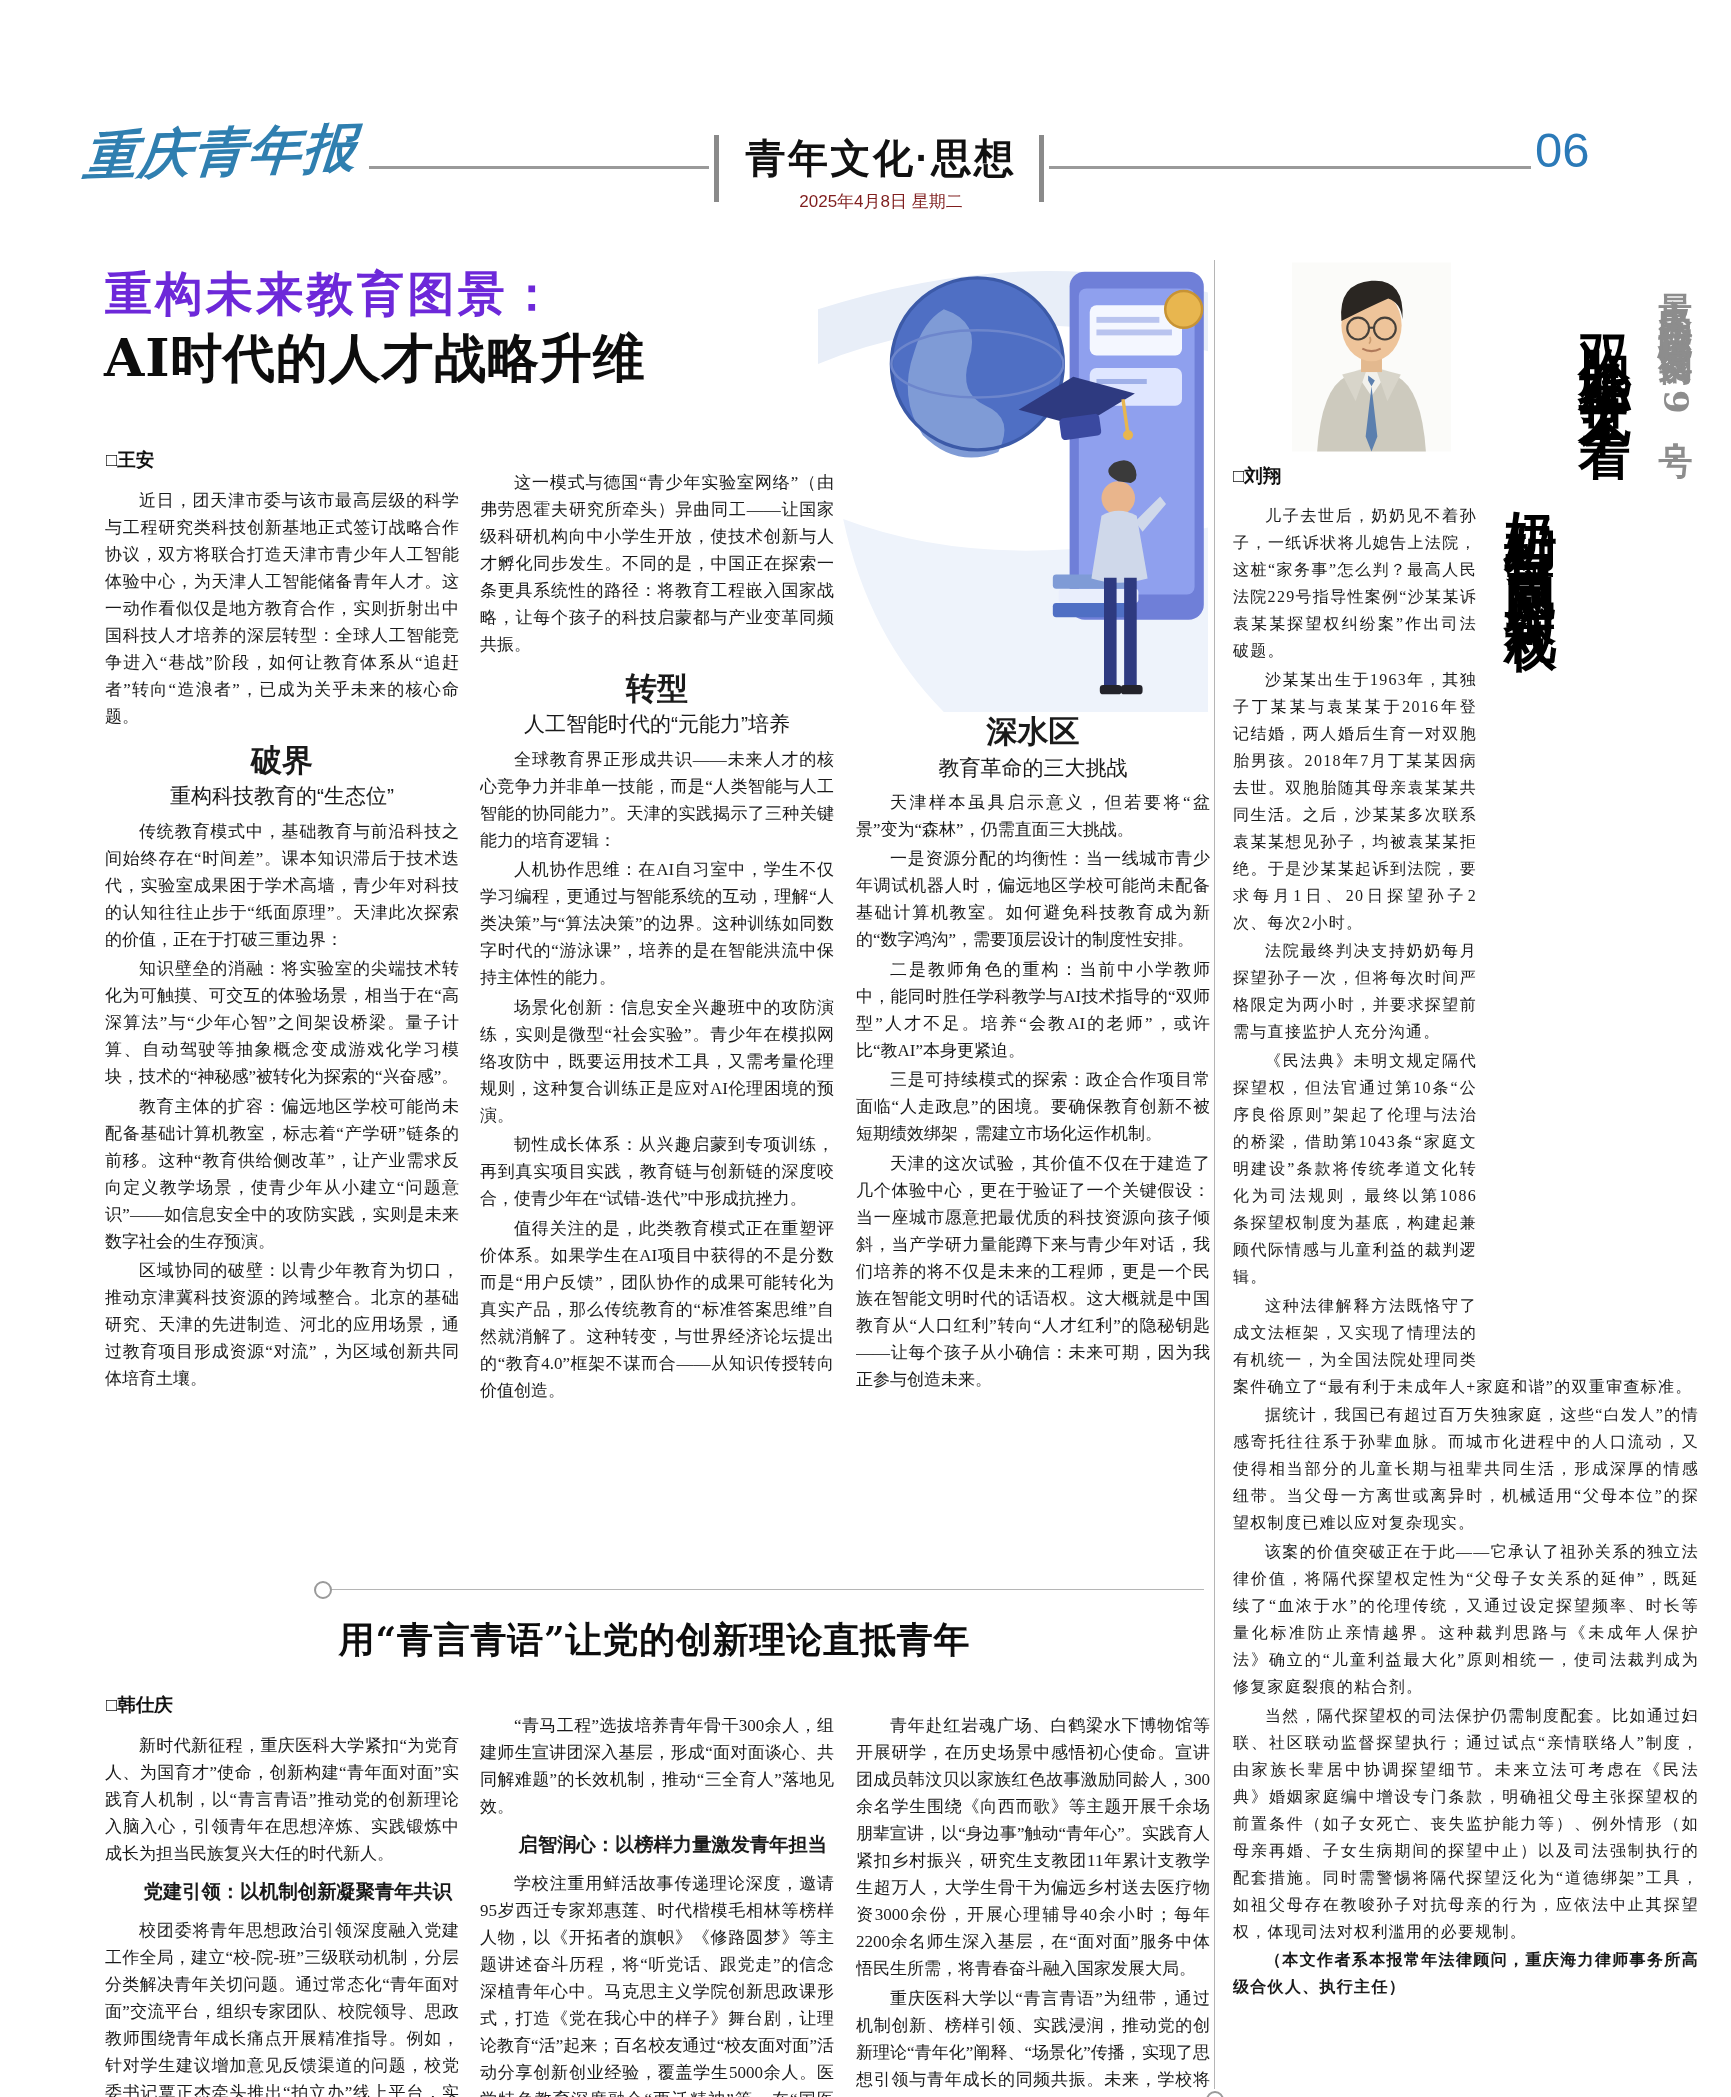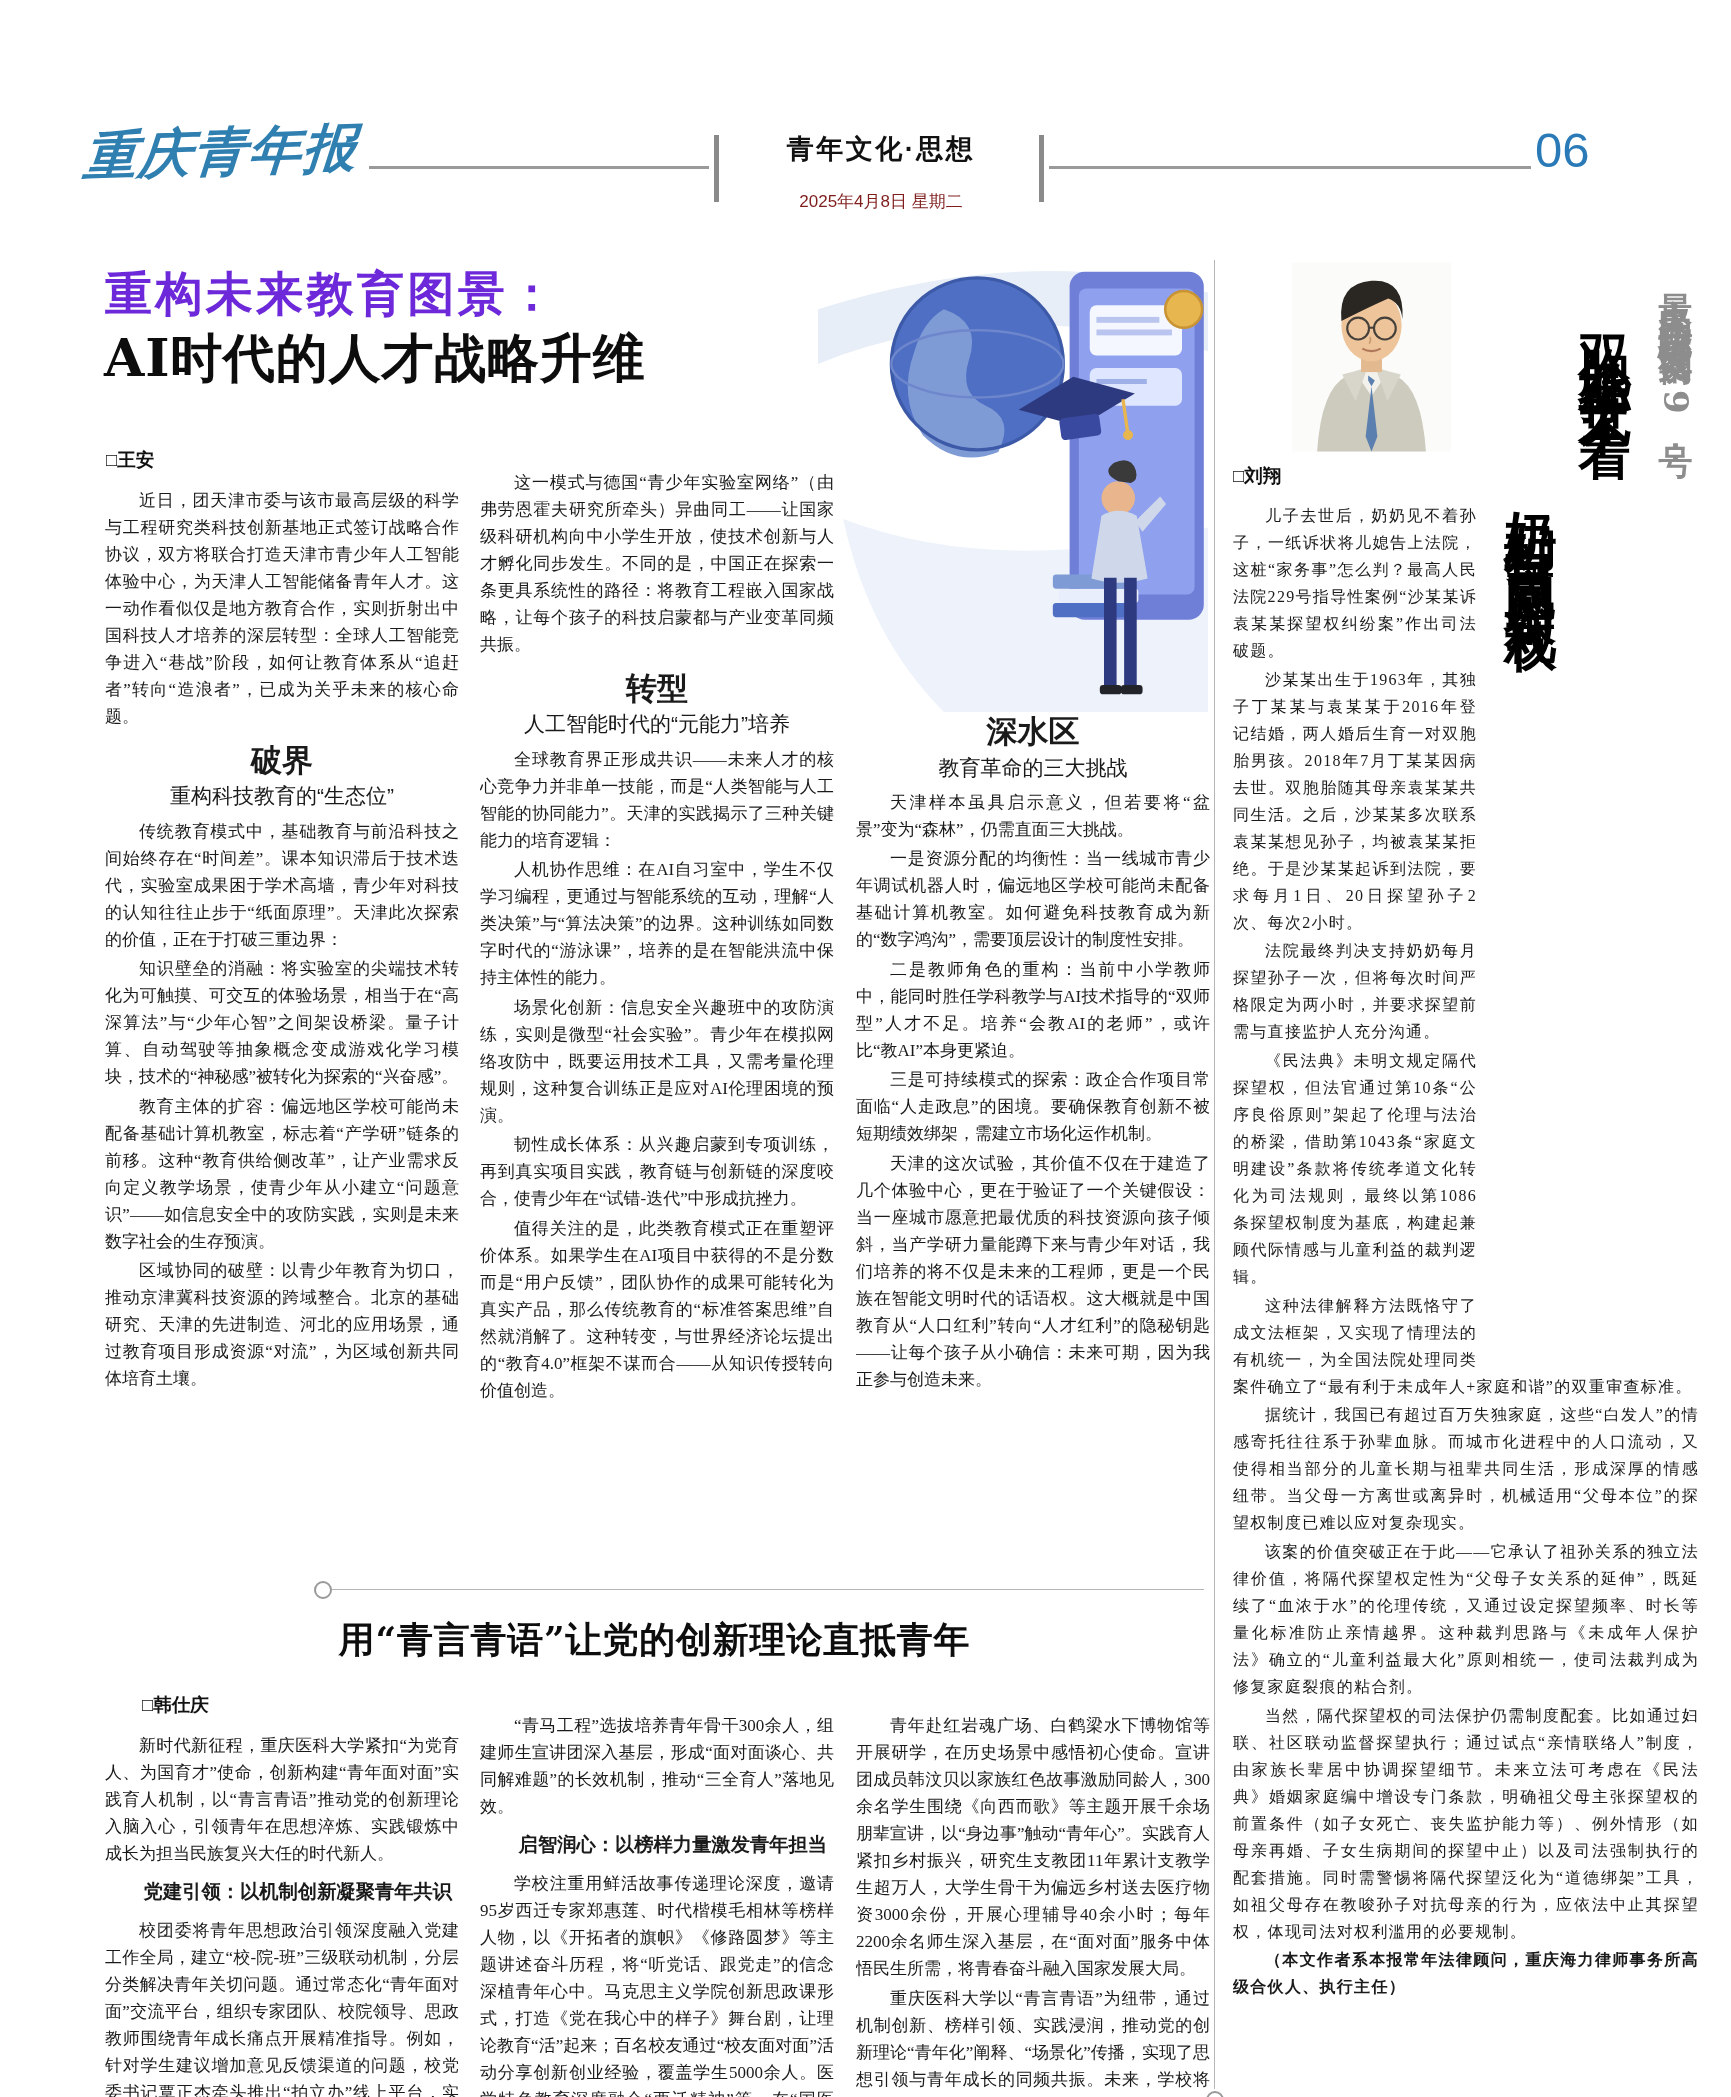--- a/index.html
+++ b/index.html
@@ -10,21 +10,21 @@
   .logo{position:absolute;left:84px;top:117px;font-size:53px;font-weight:700;
         color:#2f7fb0;font-family:"DejaVu Serif", serif;font-style:italic;
         transform:skewX(-6deg) rotate(-2deg);letter-spacing:1.7px;}
   .hline{position:absolute;top:166px;height:2.5px;background:#9a9a9a;}
   .hline.left{left:369px;width:340px;}
   .hline.right{left:1049px;width:482px;}
   .hbar{position:absolute;top:135px;width:5px;height:67px;background:#8a8a8a;}
   .hbar.l{left:714px;}
   .hbar.r{left:1039px;}
   .section-title{position:absolute;left:726px;top:131px;width:310px;text-align:center;
-        font-size:27px;font-weight:900;letter-spacing:2.5px;font-family:"Liberation Sans", sans-serif;color:#111;}
+        font-size:40px;font-weight:900;letter-spacing:2.5px;font-family:"Liberation Sans", sans-serif;color:#111;}
   .date-line{position:absolute;left:726px;top:190px;width:310px;text-align:center;
         font-size:17px;color:#7f1d1d;font-family:"Liberation Sans", sans-serif;}
   .page-no{position:absolute;left:1535px;top:122px;font-size:49px;color:#2b7ab8;
         font-family:"Liberation Sans", sans-serif;font-weight:400;}
 
   
   .btxt{font-size:17px;line-height:27px;text-align:justify;}
   .btxt p{margin:0 0 2.5px 0;text-indent:2em;}
   .colbox{position:absolute;overflow:hidden;}
 
@@ -43,21 +43,21 @@
   .vdiv{position:absolute;left:1214px;top:260px;width:1.3px;height:1829px;background:#b5b5b5;}
   .vdiv-dot{position:absolute;left:1206px;top:2091px;width:14.3px;height:14.3px;border:2.5px solid #9a9a9a;
         border-radius:50%;background:#fff;}
   .hdiv{position:absolute;left:331px;top:1589px;width:873px;height:1.3px;background:#b5b5b5;}
   .hdiv-dot{position:absolute;left:314px;top:1581px;width:14.3px;height:14.3px;border:2.5px solid #9a9a9a;
         border-radius:50%;background:#fff;}
 
   
   .bottom-title{position:absolute;left:105px;top:1616px;width:1099px;text-align:center;
         font-size:36px;font-weight:900;letter-spacing:0.8px;font-family:"DejaVu Serif", serif;color:#0d0d0d;}
-  .bottom-author{position:absolute;left:106px;top:1692px;margin-left:36px;}
+  .bottom-author{position:absolute;left:106px;top:1692px;}
   .sub-head{font-size:19.3px;font-weight:900;font-family:"Liberation Sans", sans-serif;
         line-height:28px;margin:11px 0;text-indent:2em;}
 
   
   .right-art{position:absolute;left:1233px;top:260px;width:466px;height:2110px;overflow:hidden;}
   .vt-block{float:right;width:222px;height:1091px;position:relative;}
   .vt-kicker{position:absolute;right:0;top:5.9px;writing-mode:vertical-rl;
         font-size:34px;font-weight:700;color:#8d8d8d;letter-spacing:5.9px;
         font-family:"DejaVu Serif", serif;}
   .vt-t1{position:absolute;right:59px;top:34px;writing-mode:vertical-rl;

